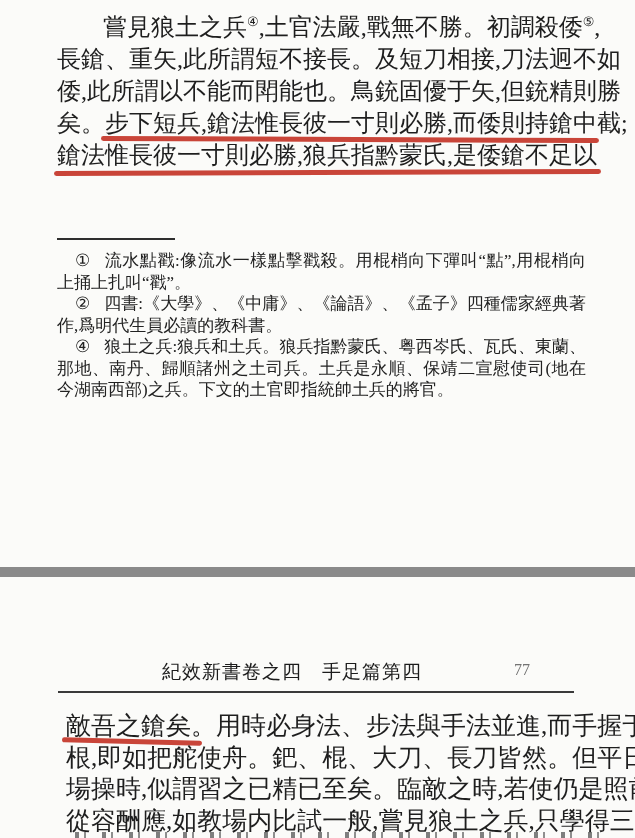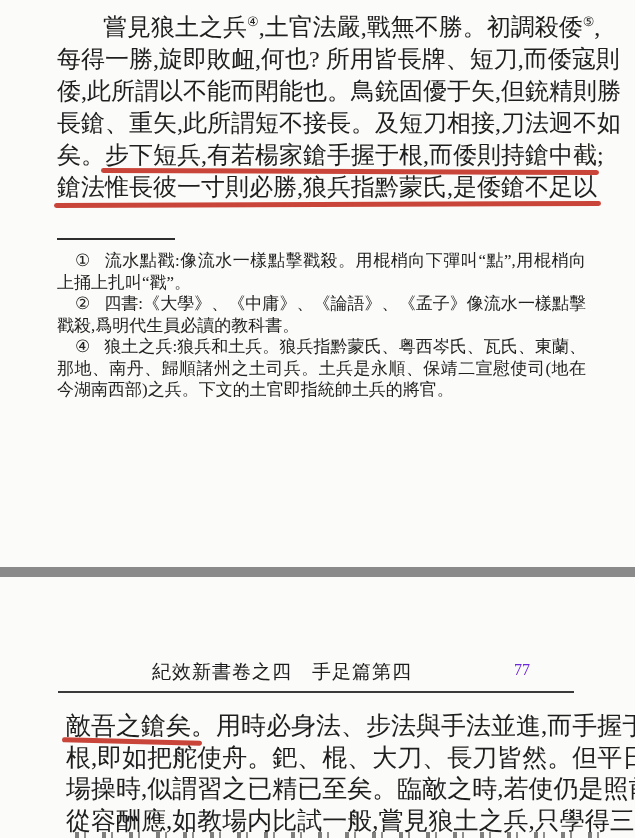--- a/index.html
+++ b/index.html
@@ -19,56 +19,55 @@
   .rl-b { left:-3px; right:-10px; bottom:-4px; transform:rotate(-.2deg); border-radius:4px; }
   .rl-c { left:-4px; width:140px; bottom:-2px; transform:rotate(1.4deg); }
   
   .fn-sep { position:absolute; left:57px; top:238px; width:118px; height:2px; background:#2e2e2e; }
   .fn-block { position:absolute; left:57px; top:250px; width:529px; font-size:17px; line-height:21.5px; color:#222; }
   .fn { text-indent:18px; text-align:justify; }
   .fn-num { margin-right:14px; }
   
   .divider { position:absolute; left:0; top:567px; width:635px; height:10px; background:#8a8a8a; }
   
-  .hdr { position:absolute; left:6px; top:659px; width:552px; text-align:center; font-size:19px; letter-spacing:1px; color:#1c1c1c; }
-  .pageno { position:absolute; left:514px; top:661px; font-size:16px; color:#6d28d9; }
+  .hdr { position:absolute; left:16px; top:659px; width:552px; text-align:center; font-size:19px; letter-spacing:1px; color:#1c1c1c; }
+  .pageno { position:absolute; left:514px; top:661px; font-size:16px; color:#737373; }
   .hdr-rule { position:absolute; left:58px; top:691px; width:516px; height:2px; background:#3a3a3a; }
   
   .bottom-block { position:absolute; left:66px; top:710px; width:548px; }
   .b-line { position:relative; font-size:25px; line-height:31.5px; white-space:nowrap; }
   
   .cutoff { position:absolute; left:70px; top:832px; width:532px; height:6px; overflow:hidden; opacity:.65;
     background:repeating-linear-gradient(90deg, transparent 0 5px, #3c3c3c 5px 9px, transparent 9px 14px, #555 14px 16px, transparent 16px 27px); }
 </style>
 </head>
 <body>
 
 <div id="page">
 
   <div class="main-block">
     <div class="m-line indent">
       <span>嘗見狼土之兵</span><sup class="fn-ref">④</sup><span>,土官法嚴,戰無不勝。初調殺倭</span><sup class="fn-ref">⑤</sup><span>,</span>
     </div>
-    <div class="m-line">每得一勝,旋即敗衄,何也? 所用皆長牌、短刀,而倭寇則</div>
+    <div class="m-line">長鎗、重矢,此所謂短不接長。及短刀相接,刀法迥不如</div>
     <div class="m-line">倭,此所謂以不能而閗能也。鳥銃固優于矢,但銃精則勝</div>
-    <div class="m-line">長鎗、重矢,此所謂短不接長。及短刀相接,刀法迥不如</div>
     <div class="m-line">
-      <span>矣。步下短兵,有若楊家鎗手握于根,而倭則持鎗中截;</span>
+      <span>矣。步下短兵,鎗法惟長彼一寸則必勝,而倭則持鎗中截;</span>
       <span class="redline rl-a"></span>
     </div>
     <div class="m-line">
       <span>鎗法惟長彼一寸則必勝,狼兵指黔蒙氏,是倭鎗不足以</span>
       <span class="redline rl-b"></span>
     </div>
   </div>
 
   <div class="fn-sep"></div>
   <div class="fn-block">
     <p class="fn"><span class="fn-num">①</span><span>流水點戳:像流水一樣點擊戳殺。用棍梢向下彈叫“點”,用棍梢向上捅上扎叫“戳”。</span></p>
-    <p class="fn"><span class="fn-num">②</span><span>四書:《大學》、《中庸》、《論語》、《孟子》像流水一樣點擊戳殺,爲明代生員必讀的教科書。</span></p>
+    <p class="fn"><span class="fn-num">②</span><span>四書:《大學》、《中庸》、《論語》、《孟子》四種儒家經典著作,爲明代生員必讀的教科書。</span></p>
     <p class="fn"><span class="fn-num">④</span><span>狼土之兵:狼兵和土兵。狼兵指黔蒙氏、粤西岑氏、瓦氏、東蘭、那地、南丹、歸順諸州之土司兵。土兵是永順、保靖二宣慰使司(地在今湖南西部)之兵。下文的土官即指統帥土兵的將官。</span></p>
   </div>
 
   <div class="divider"></div>
 
   <div class="hdr">紀效新書卷之四　手足篇第四</div>
   <div class="pageno">77</div>
   <div class="hdr-rule"></div>
 
   <div class="bottom-block">

